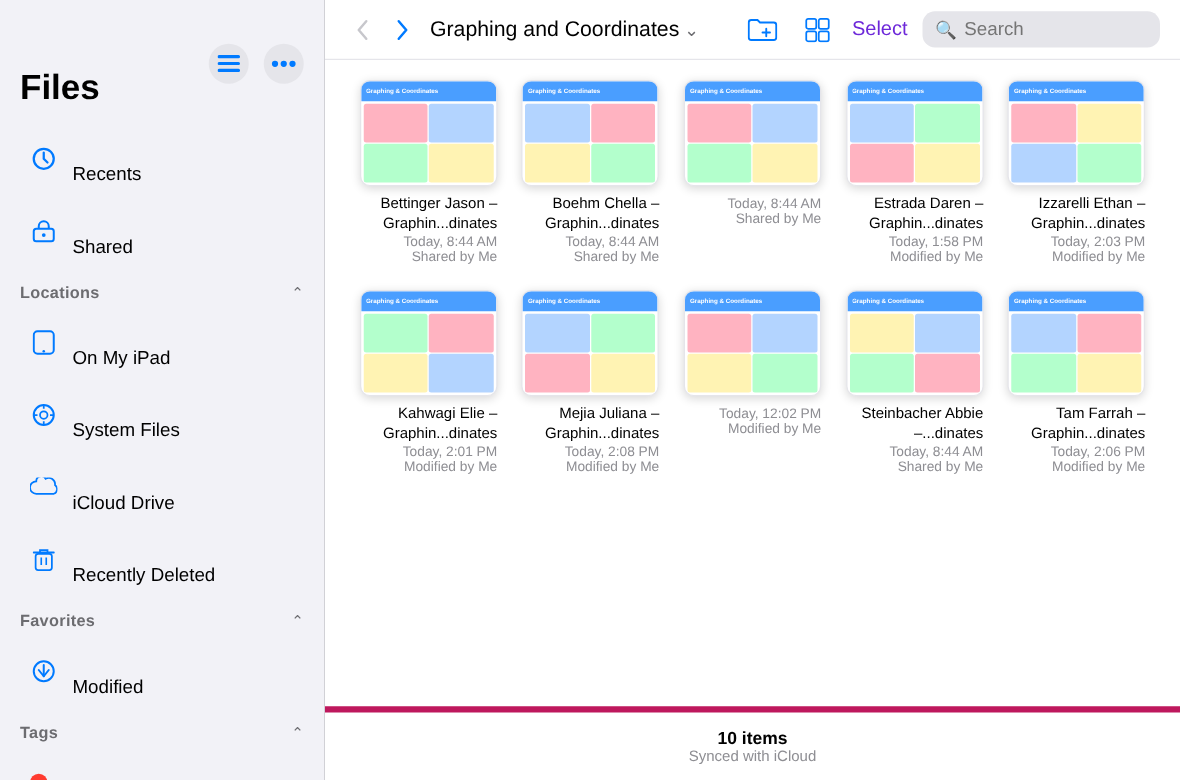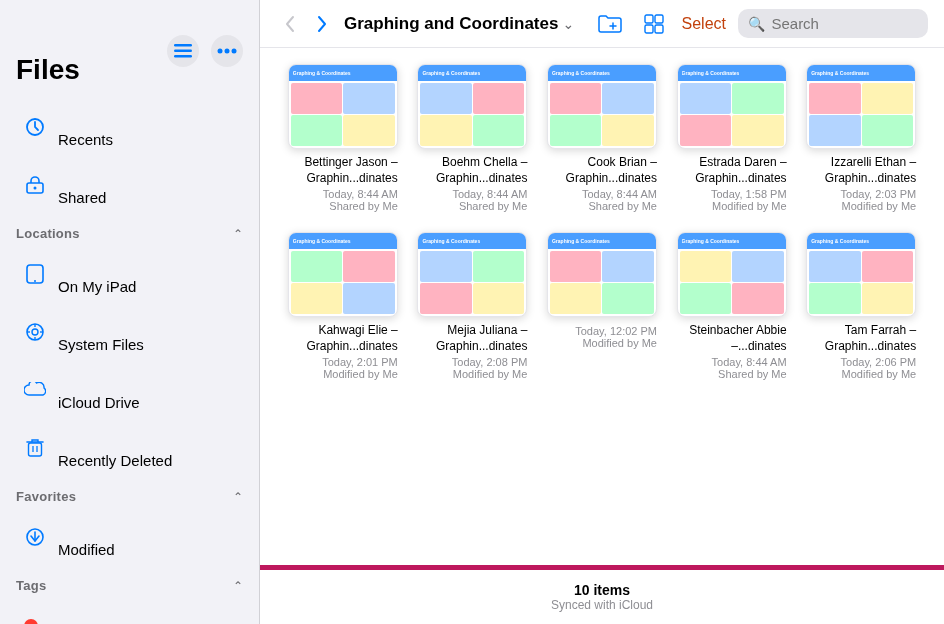--- a/index.html
+++ b/index.html
@@ -153,21 +153,21 @@
 
     .breadcrumb-area {
       display: flex;
       align-items: center;
       gap: 4px;
       flex: 1;
     }
 
     .breadcrumb-title {
       font-size: 17px;
-      font-weight: 700;
+      font-weight: 400;
       color: #000;
     }
 
     .breadcrumb-chevron {
       color: #6c6c70;
       font-size: 14px;
     }
 
     .toolbar-right {
       display: flex;
@@ -185,21 +185,21 @@
       color: #007aff;
       font-size: 20px;
       width: 32px;
       height: 32px;
     }
 
     .select-btn {
       background: transparent;
       border: none;
       cursor: pointer;
-      color: #c2410c;
+      color: #6d28d9;
       font-size: 16px;
       font-weight: 400;
     }
 
     .search-bar {
       display: flex;
       align-items: center;
       background: #e5e5ea;
       border-radius: 10px;
       padding: 6px 10px;
@@ -566,21 +566,20 @@
               </div>
               <div class="file-preview-body">
                 <div class="preview-cell" style="background: rgb(255, 179, 193);"></div>
                 <div class="preview-cell" style="background: rgb(179, 212, 255);"></div>
                 <div class="preview-cell" style="background: rgb(179, 255, 204);"></div>
                 <div class="preview-cell" style="background: rgb(255, 243, 179);"></div>
               </div>
             </div>
           </div>
           <div class="file-info">
-            <div class="file-name">Cook Brian – Graphin...dinates</div>
             <div class="file-meta">Today, 8:44 AM</div>
             <div class="file-status">Shared by Me</div>
           </div>
         </div>
         <div class="file-item">
           <div class="file-thumbnail">
             <div class="file-preview">
               <div class="file-preview-header">
                 <span class="file-preview-header-text">Graphing &amp; Coordinates</span>
               </div>

